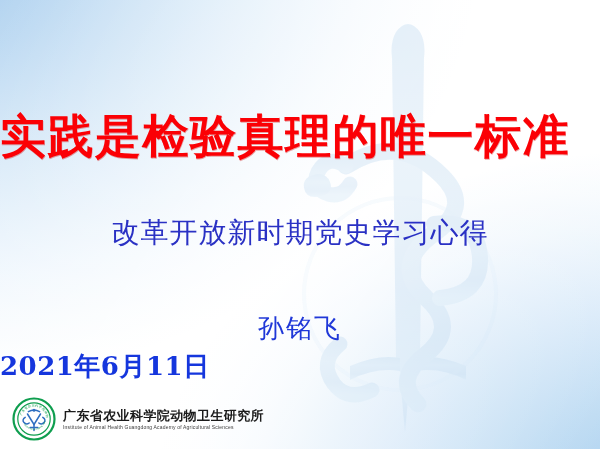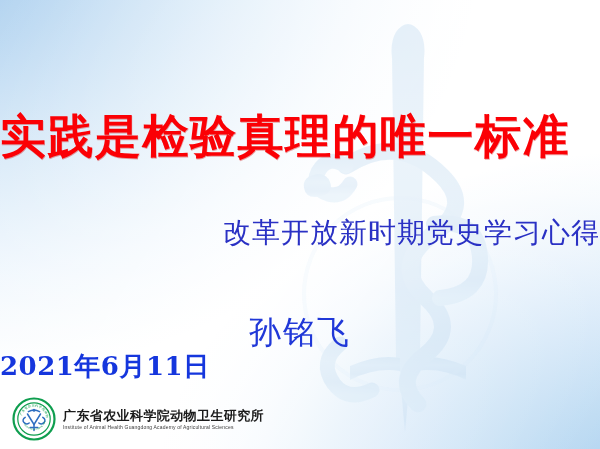--- a/index.html
+++ b/index.html
@@ -74,40 +74,40 @@
     text-shadow: 0.6px 0.6px 0 rgba(200,0,0,0.35);
     margin-top: 17px;
   }
 
   
   .subtitle {
     position: absolute;
     left: 0;
     right: 0;
     top: 218px;
-    text-align: right;
+    text-align: center;
     color: #2a31c4;
     font-family: "DejaVu Serif", "Liberation Serif", serif;
     font-size: 28px;
     font-weight: 500;
     letter-spacing: 1px;
     line-height: 1.1;
     white-space: nowrap;
   }
 
   
   .author {
     position: absolute;
     left: 0;
     right: 0;
     top: 314px;
     text-align: center;
     color: #2038d8;
     font-family: "DejaVu Serif", "Liberation Serif", serif;
-    font-size: 32px;
+    font-size: 26px;
     letter-spacing: 2px;
     line-height: 1.15;
     white-space: nowrap;
   }
   .date {
     position: absolute;
     left: 0;
     right: 0;
     top: 352px;
     text-align: left;

